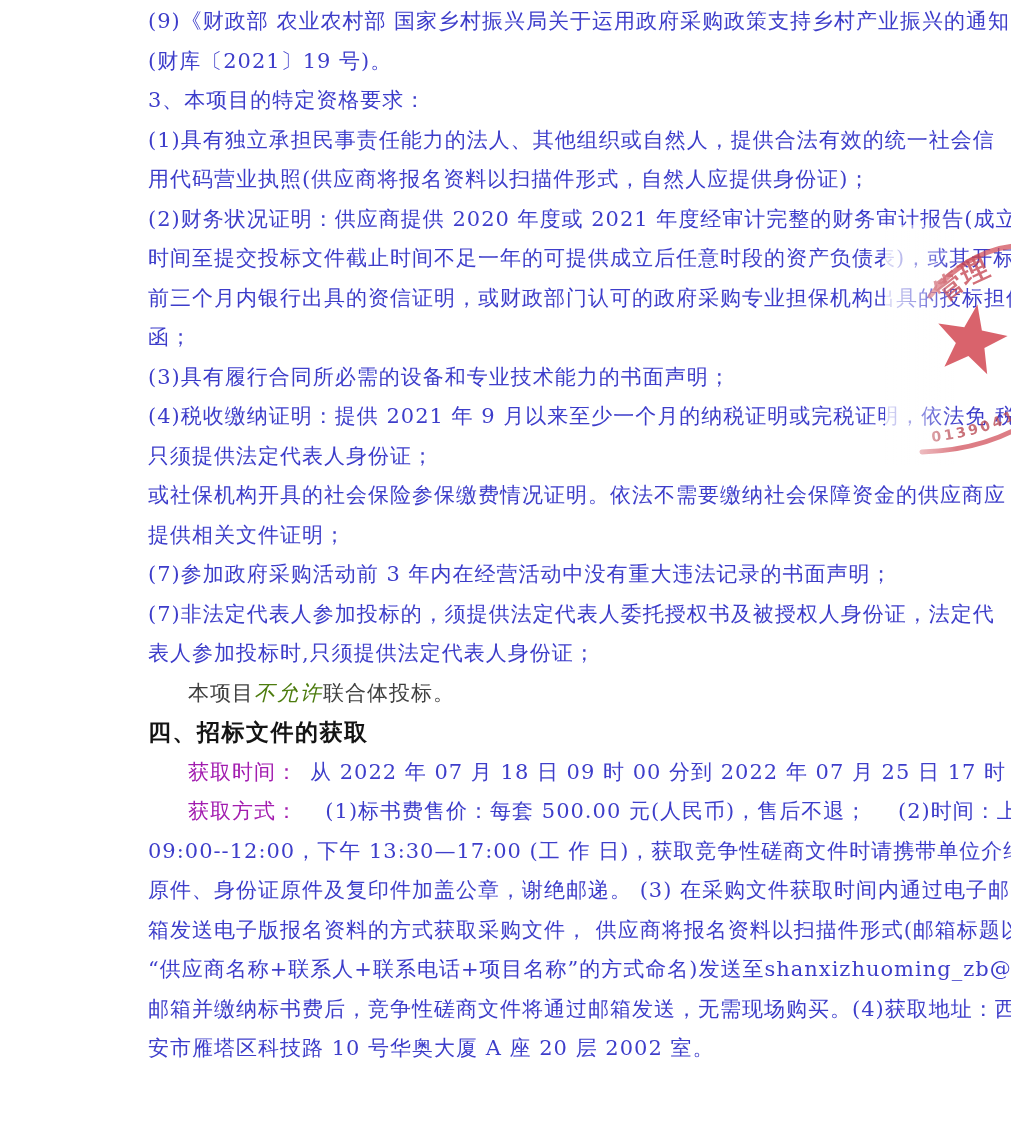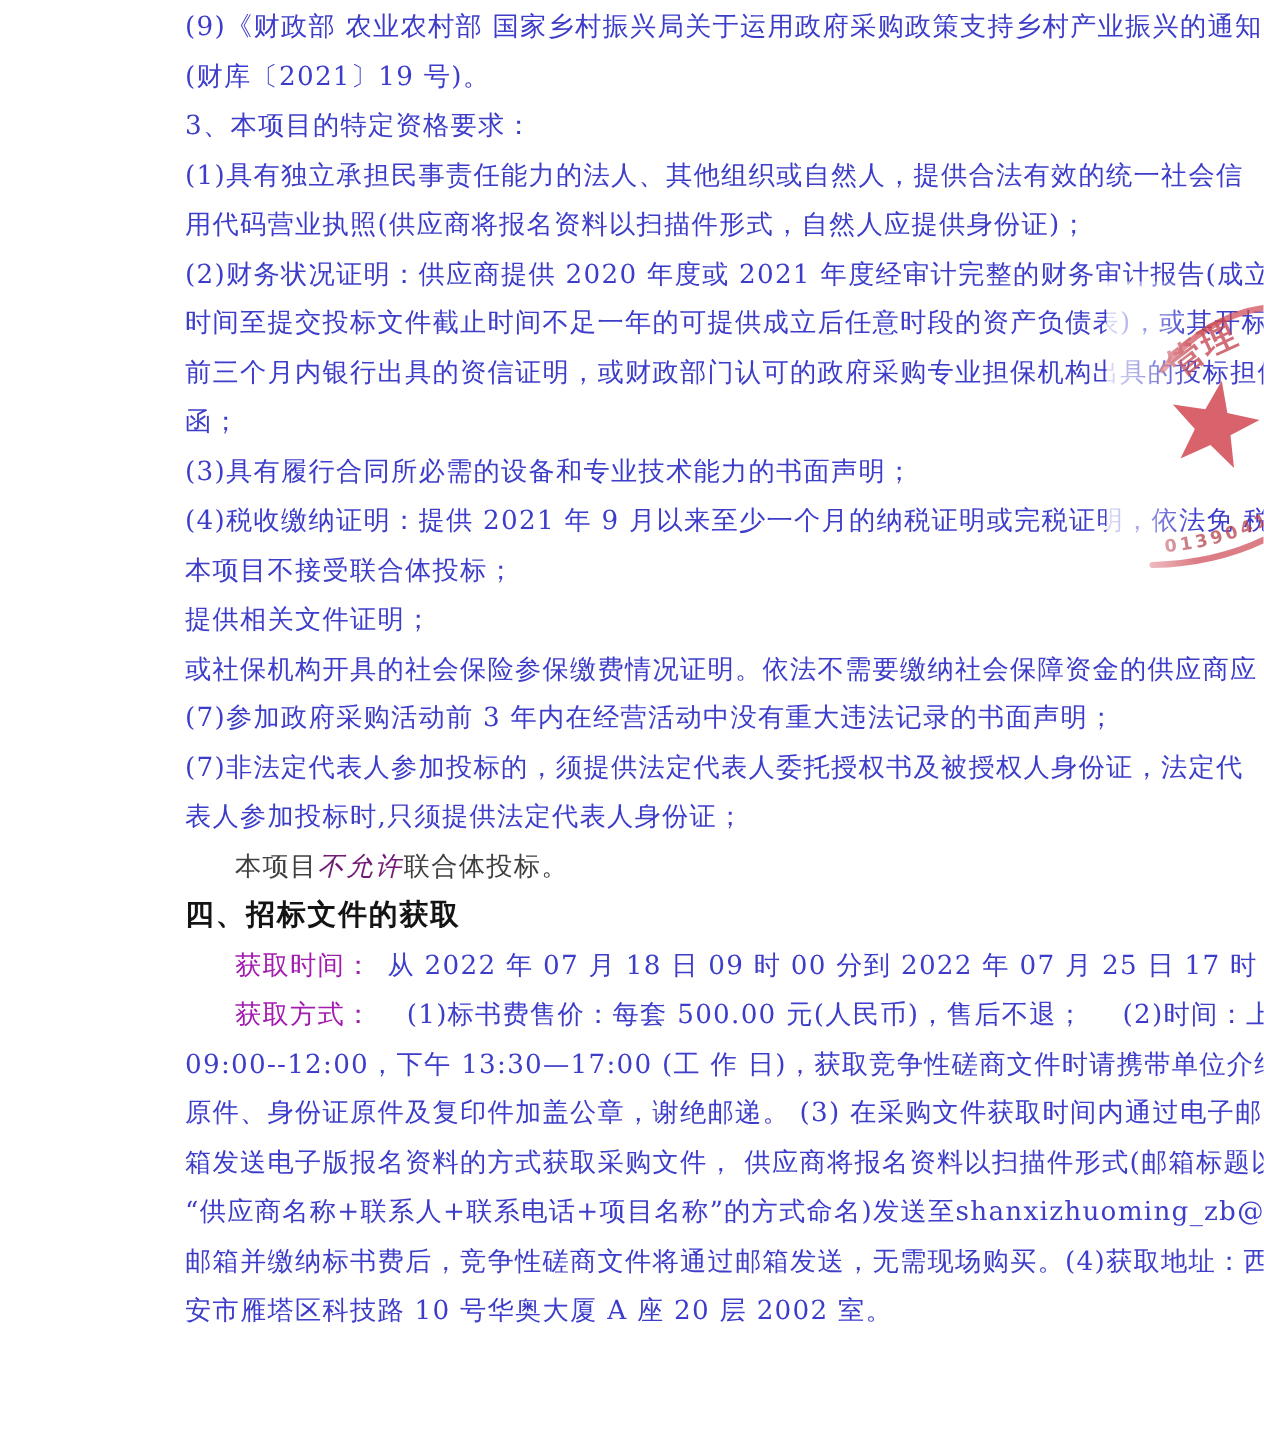--- a/index.html
+++ b/index.html
@@ -21,21 +21,21 @@
     font-size:21px;
     letter-spacing:1px;
     color:#3d3dca;
     white-space:pre;
   }
   .line.indent{padding-left:40px;}
   .dark{color:#3f3f3f;}
   .label{color:#a21caf;margin-right:12px;}
   .value{color:#3d3dca;}
   .emphasis{
-    color:#701a75;
+    color:#4d7c0f;
     font-style:italic;
     letter-spacing:2px;
     text-align:center;
   }
   .heading-line{
     height:39.5px;
     line-height:39.5px;
     white-space:pre;
   }
   .section-heading{
@@ -66,23 +66,23 @@
     <div class="line">(财库〔2021〕19 号)。</div>
     <div class="line">3、本项目的特定资格要求：</div>
     <div class="line">(1)具有独立承担民事责任能力的法人、其他组织或自然人，提供合法有效的统一社会信</div>
     <div class="line">用代码营业执照(供应商将报名资料以扫描件形式，自然人应提供身份证)；</div>
     <div class="line">(2)财务状况证明：供应商提供 2020 年度或 2021 年度经审计完整的财务审计报告(成立</div>
     <div class="line">时间至提交投标文件截止时间不足一年的可提供成立后任意时段的资产负债表)，或其开标</div>
     <div class="line">前三个月内银行出具的资信证明，或财政部门认可的政府采购专业担保机构出具的投标担保</div>
     <div class="line">函；</div>
     <div class="line">(3)具有履行合同所必需的设备和专业技术能力的书面声明；</div>
     <div class="line">(4)税收缴纳证明：提供 2021 年 9 月以来至少一个月的纳税证明或完税证明，依法免 税</div>
-    <div class="line">本项目不接受联合体投标；</div>
+    <div class="line">只须提供法定代表人身份证；</div>
+    <div class="line">或社保机构开具的社会保险参保缴费情况证明。依法不需要缴纳社会保障资金的供应商应</div>
     <div class="line">提供相关文件证明；</div>
-    <div class="line">或社保机构开具的社会保险参保缴费情况证明。依法不需要缴纳社会保障资金的供应商应</div>
     <div class="line">(7)参加政府采购活动前 3 年内在经营活动中没有重大违法记录的书面声明；</div>
     <div class="line">(7)非法定代表人参加投标的，须提供法定代表人委托授权书及被授权人身份证，法定代</div>
     <div class="line">表人参加投标时,只须提供法定代表人身份证；</div>
 
     <div class="line indent"><span class="dark">本项目</span><span class="emphasis">不允许</span><span class="dark">联合体投标。</span></div>
 
     <div class="heading-line"><span class="section-heading">四、招标文件的获取</span></div>
 
     <div class="line indent"><span class="label">获取时间：</span><span class="value">从 2022 年 07 月 18 日 09 时 00 分到 2022 年 07 月 25 日 17 时 00 分</span></div>
 

